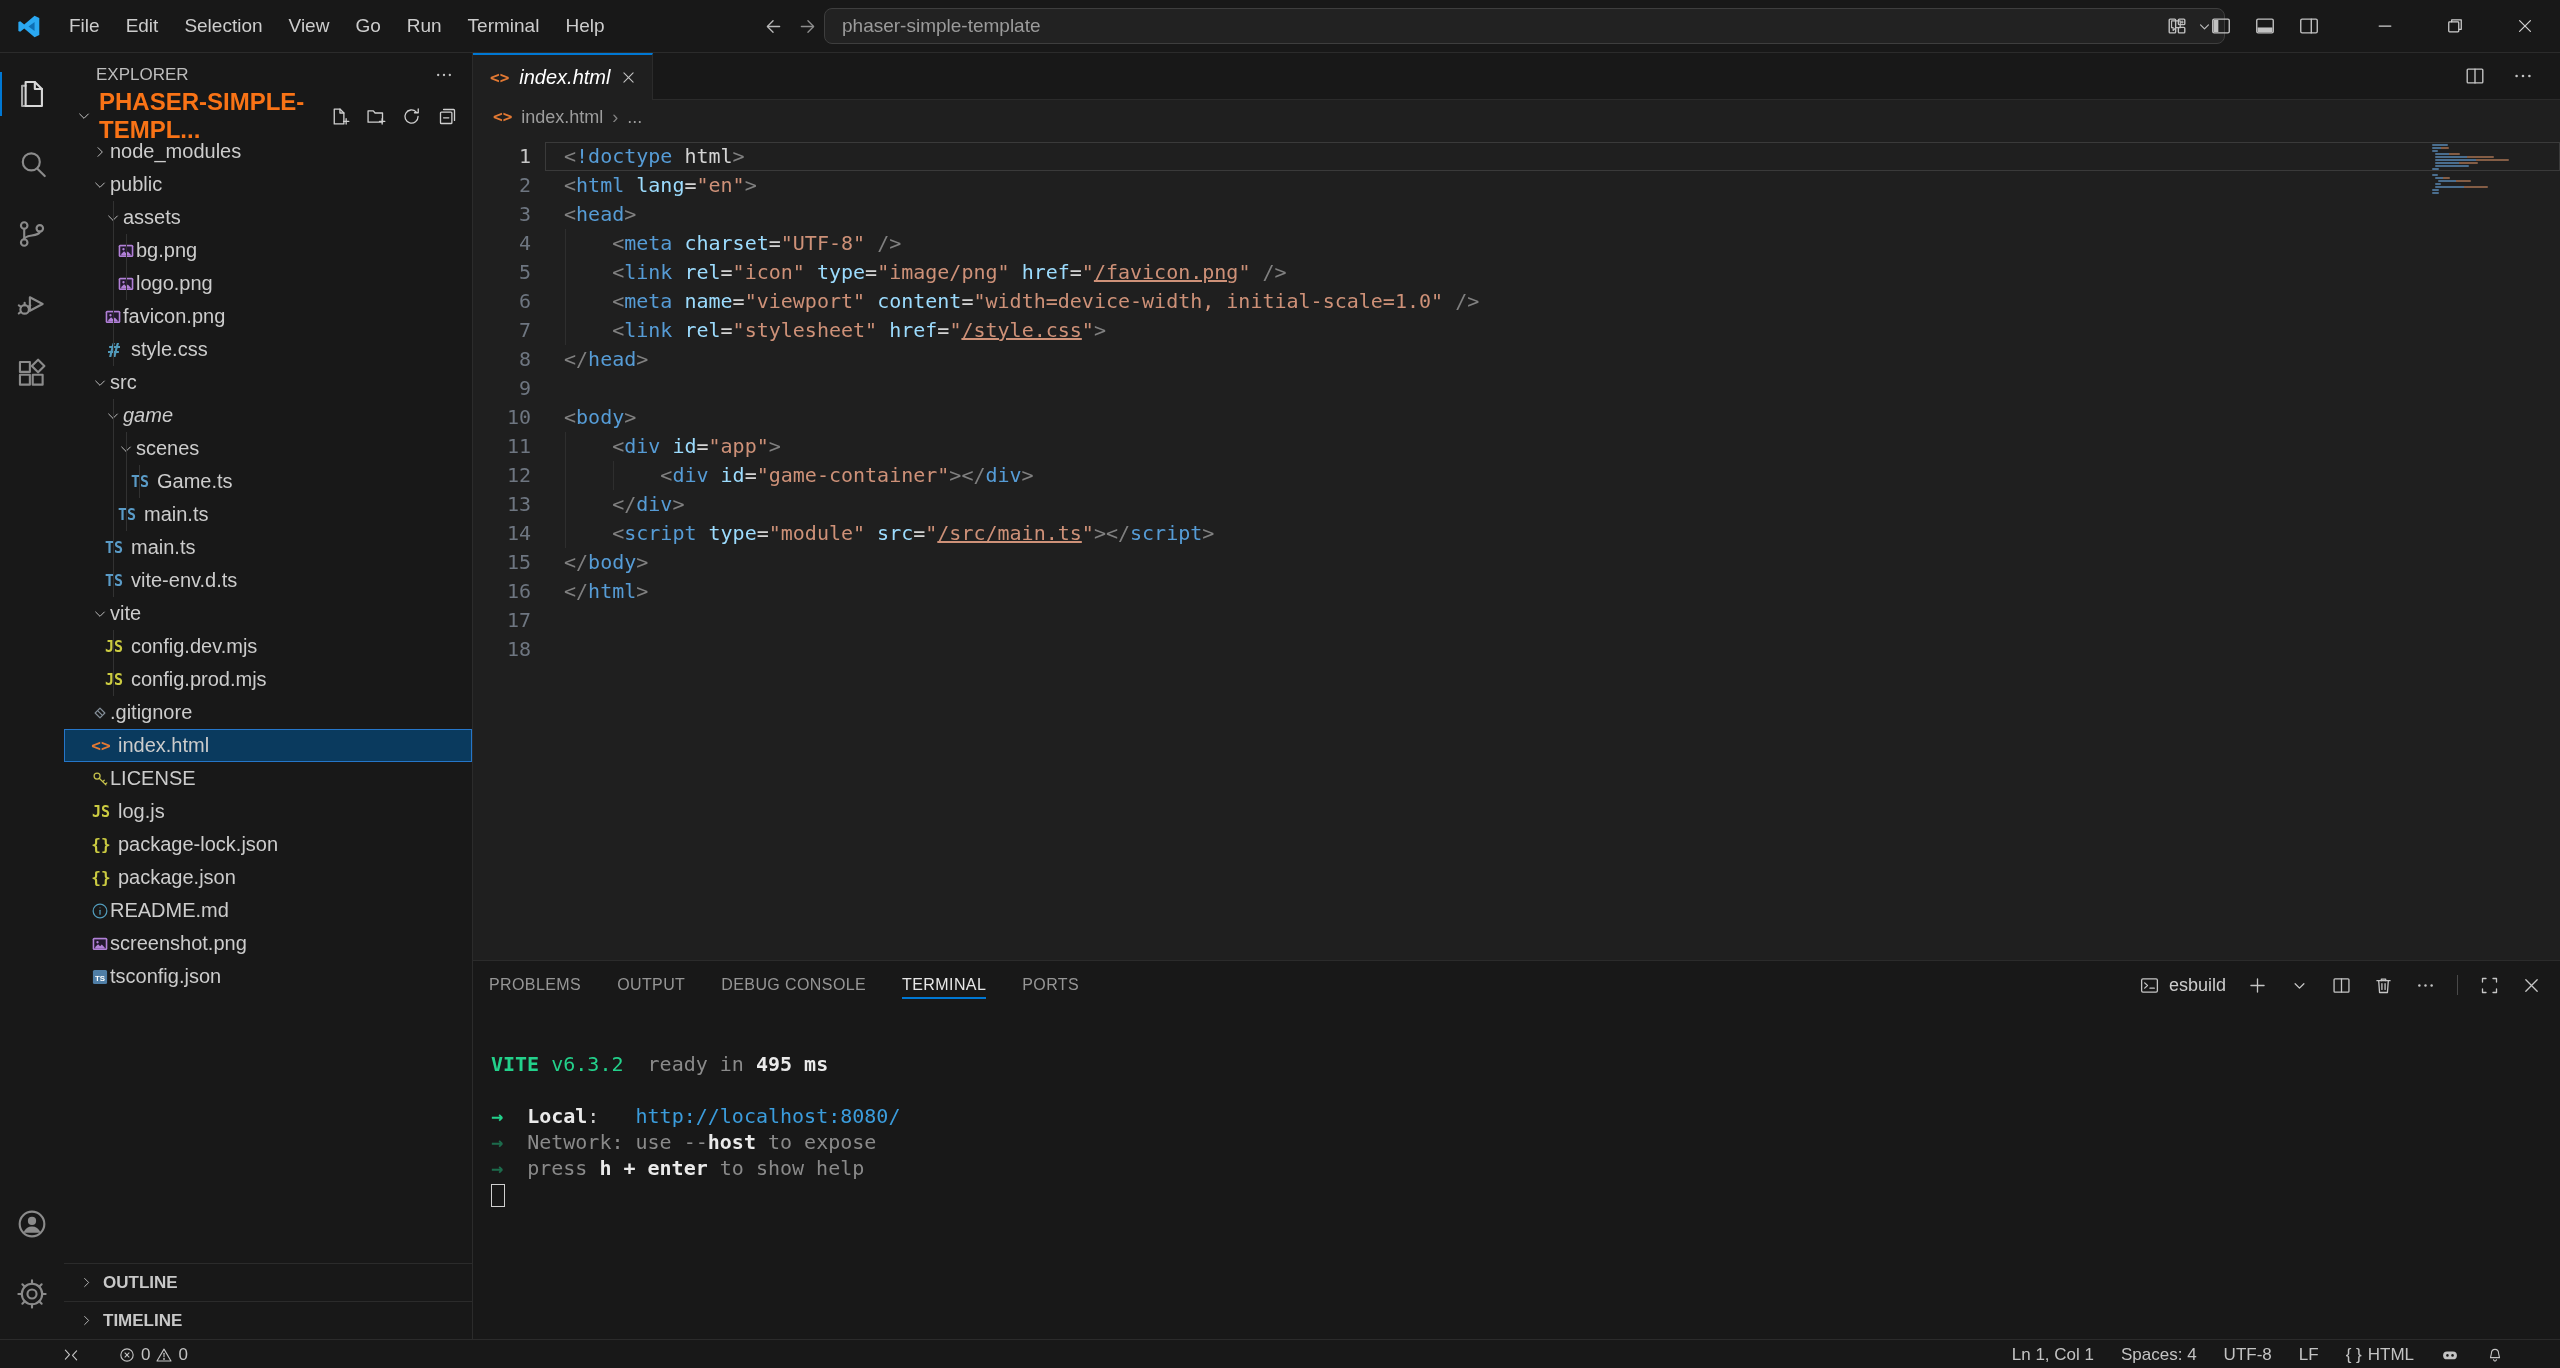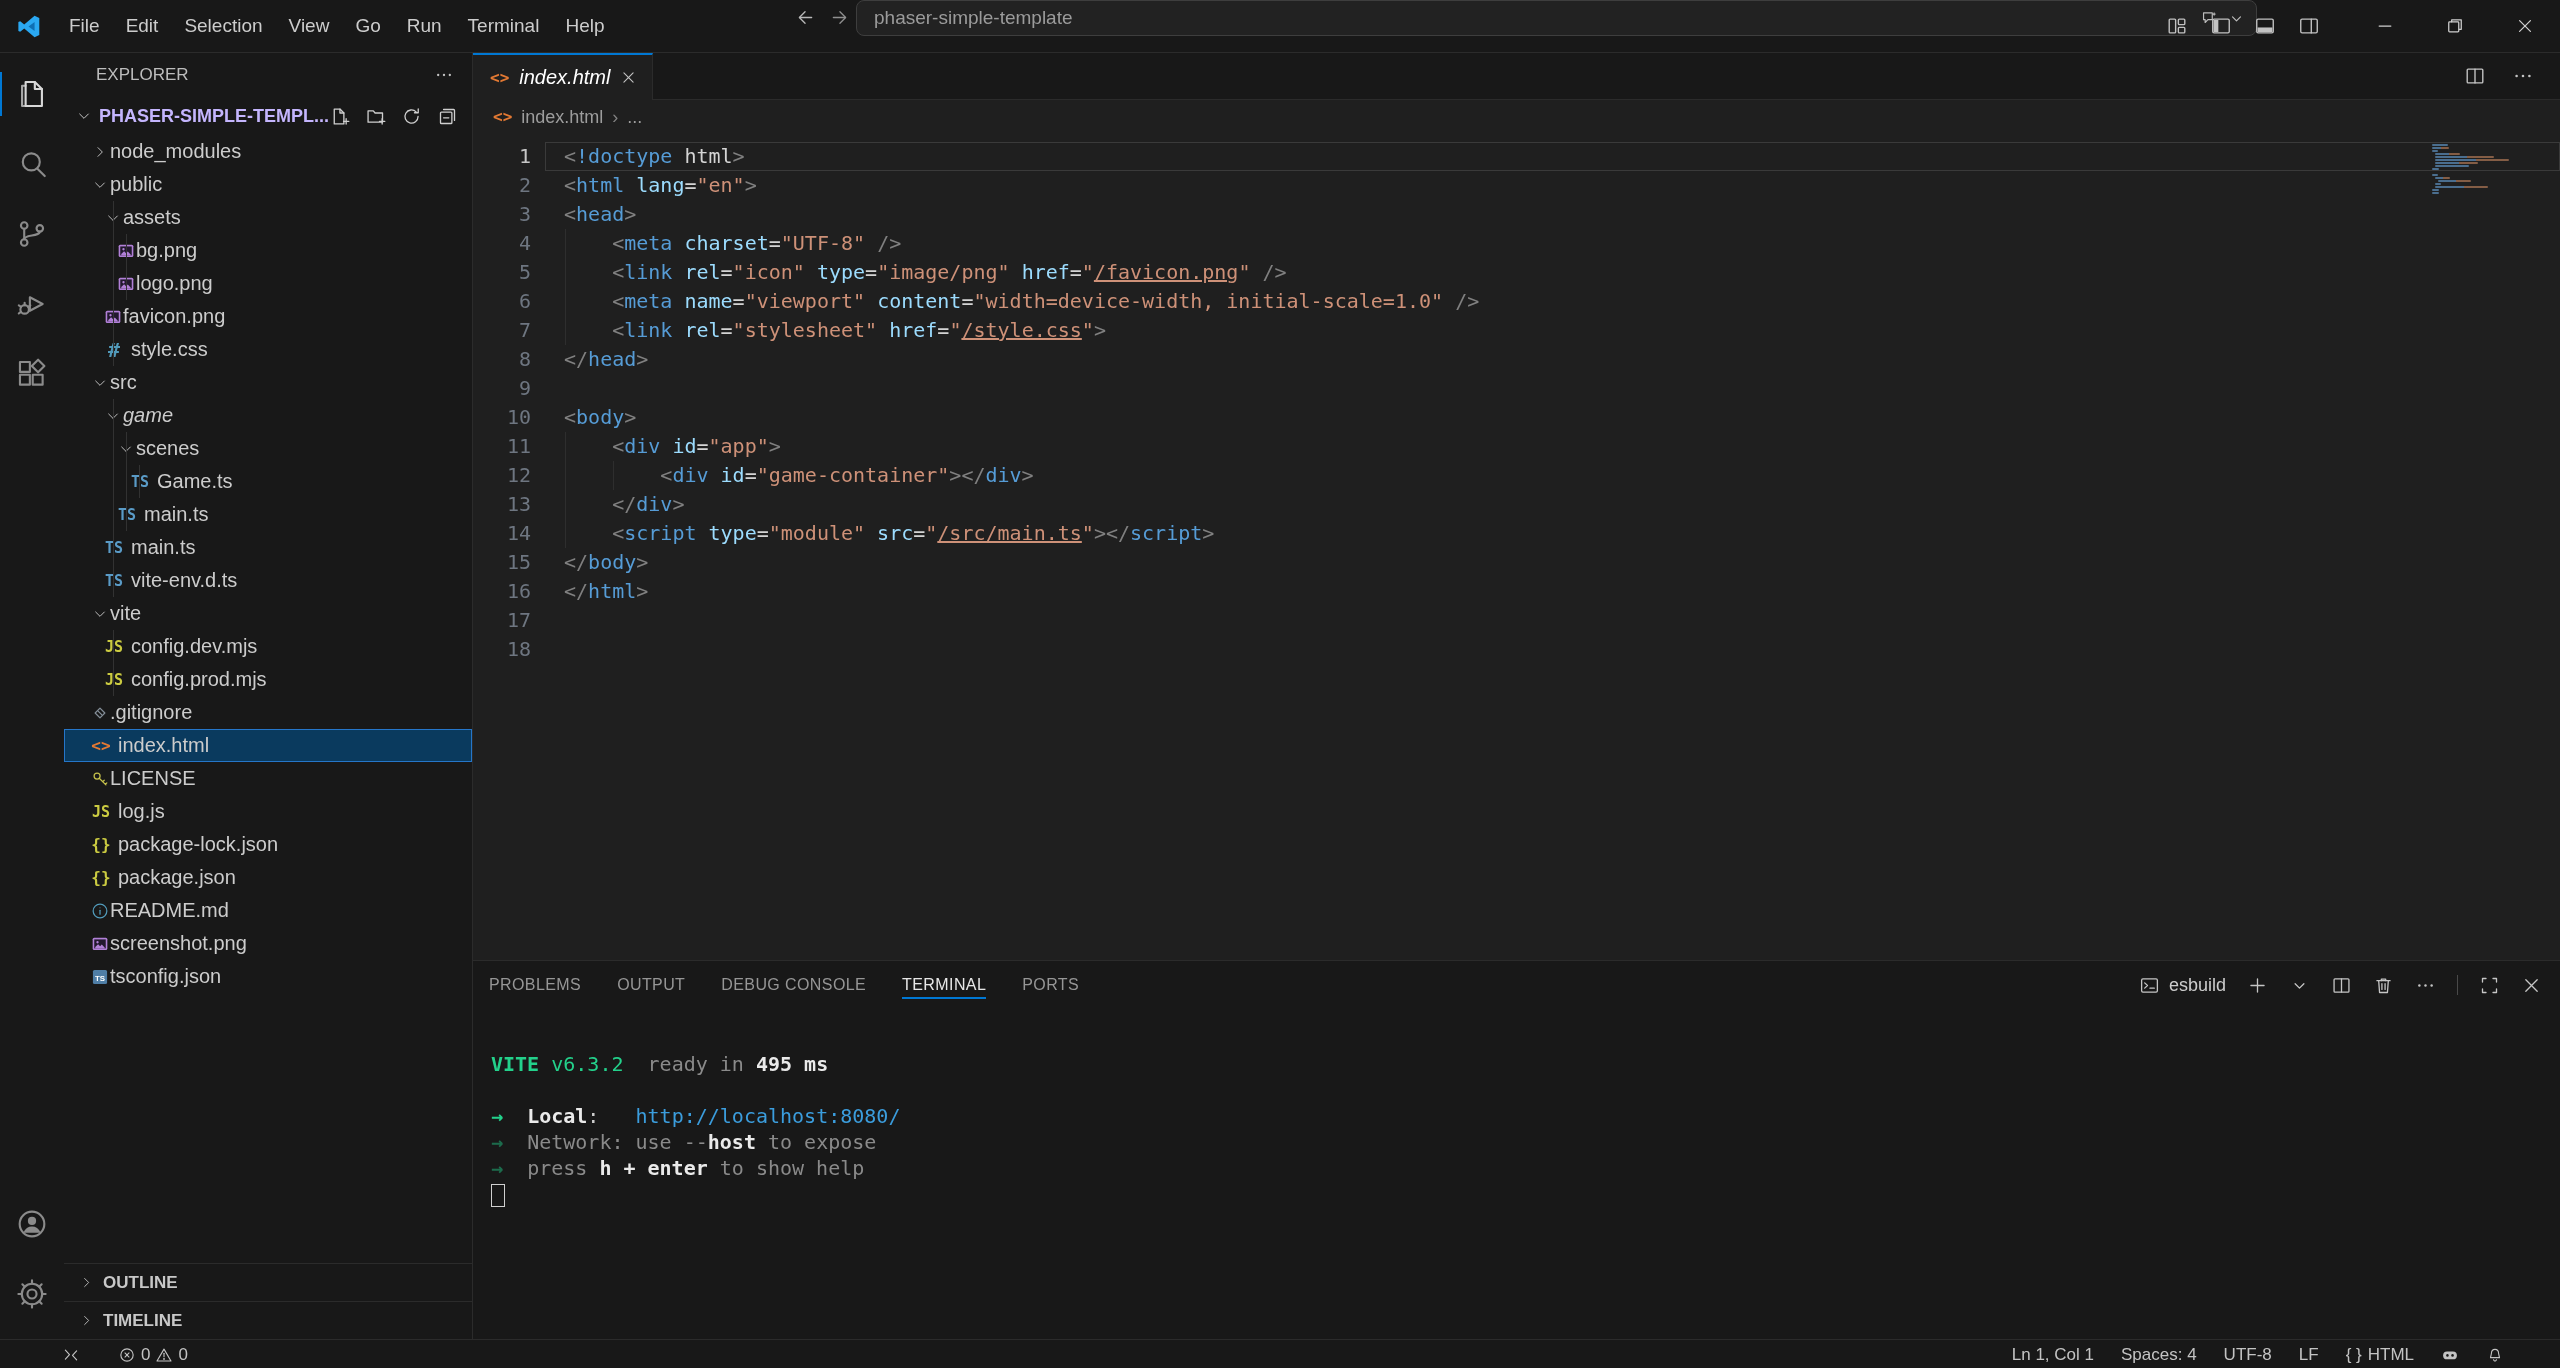--- a/index.html
+++ b/index.html
@@ -7,21 +7,21 @@
        font-family:"Liberation Sans","DejaVu Sans",sans-serif;color:#cccccc;-webkit-font-smoothing:antialiased}
   .icon{display:inline-flex;align-items:center;justify-content:center;line-height:0}
   .icon svg{width:20px;height:20px}
 
   
   .titlebar{height:52px;display:flex;align-items:center;background:#181818;border-bottom:1px solid #2b2b2b;position:relative}
   .logo{width:56px;display:flex;justify-content:center}
   .logo svg{width:27px;height:27px}
   #menubar{display:flex;align-items:center}
   .menu-item{padding:0 13px;font-size:19px;color:#cccccc;cursor:default}
-  .titlebar-center{position:absolute;left:788px;top:0;height:52px;display:flex;align-items:flex-start;}
+  .titlebar-center{position:absolute;left:756px;top:0;height:52px;display:flex;align-items:center;}
   .nav-btn{width:34px;height:34px;display:flex;align-items:center;justify-content:center;color:#b9b9b9}
   .nav-btn svg{width:21px;height:21px}
   .nav-btn.dim{color:#8f8f8f}
   .searchbox{width:1372px;height:34px;background:#222222;border:1px solid #3e3e3e;border-radius:8px;
              display:flex;align-items:center;padding:0 10px 0 17px;color:#9b9b9b;font-size:19px}
   .searchbox .search-text{flex:1;white-space:nowrap;overflow:hidden}
   .sb-right{display:flex;align-items:center;gap:8px;color:#bdbdbd}
   .sb-right svg{width:19px;height:19px}
   .titlebar-right{position:absolute;right:240px;top:0;height:52px;display:flex;align-items:center;gap:22px;color:#c2c2c2}
   .titlebar-right .icon svg{width:22px;height:22px}
@@ -35,21 +35,21 @@
   .activitybar{width:64px;background:#181818;display:flex;flex-direction:column;justify-content:space-between;align-items:center;padding:6px 0 10px}
   .ab-group{display:flex;flex-direction:column;align-items:center}
   .ab-item{width:64px;height:70px;display:flex;align-items:center;justify-content:center;color:#8b8b8b;position:relative;cursor:pointer}
   .ab-item svg{width:34px;height:34px}
   .ab-item.active{color:#d7d7d7}
   .ab-item.active::before{content:"";position:absolute;left:0;top:13px;bottom:13px;width:2px;background:#0078d4}
 
   .sidebar{width:408px;background:#181818;border-right:1px solid #2b2b2b;display:flex;flex-direction:column;font-size:20px}
   .sb-header{height:44px;display:flex;align-items:center;padding:0 18px 0 32px;font-size:17px;color:#bdbdbd}
   .sb-header .icon{margin-left:auto;color:#c5c5c5}
-  .project-row{height:38px;display:flex;align-items:center;padding-left:10px;font-weight:bold;font-size:18px;color:#c4b5fd}
+  .project-row{height:38px;display:flex;align-items:center;padding-left:10px;font-weight:bold;font-size:24px;color:#f97316}
   .project-row .twisty{width:20px;display:flex;justify-content:center;margin-right:5px;color:#c5c5c5}
   .project-actions{margin-left:auto;display:flex;align-items:center;gap:15px;padding-right:14px;color:#cfcfcf;font-weight:normal}
   .project-actions .icon svg{width:21px;height:21px}
   .tree{flex:1;overflow:hidden;position:relative}
   .trow{height:33px;display:flex;align-items:center;color:#cccccc;position:relative;cursor:pointer;white-space:nowrap}
   .trow.selected{background:#0a3a5e;box-shadow:inset 0 0 0 1px #2576c9}
   .twisty{width:20px;display:flex;justify-content:center;color:#bdbdbd;flex:none}
   .twisty svg{width:16px;height:16px}
   .fi{width:22px;margin:0 6px 0 0;display:flex;justify-content:center;align-items:center;flex:none;
       font-family:"DejaVu Sans Mono","Liberation Mono",monospace;font-weight:bold}

